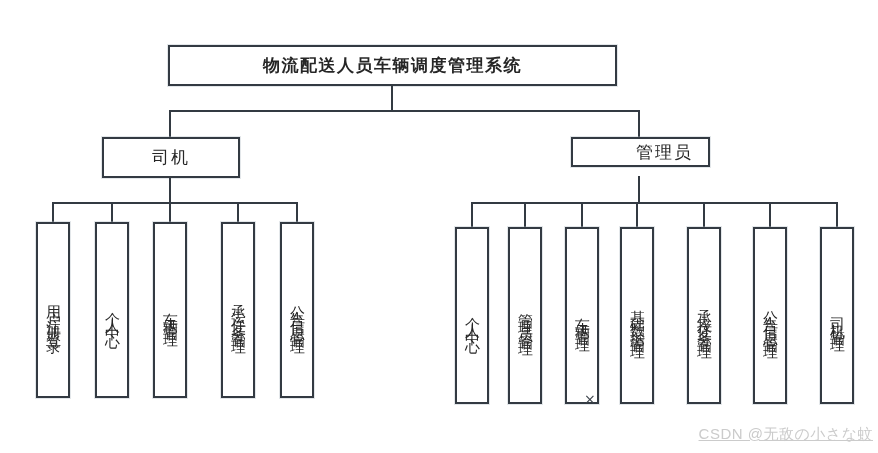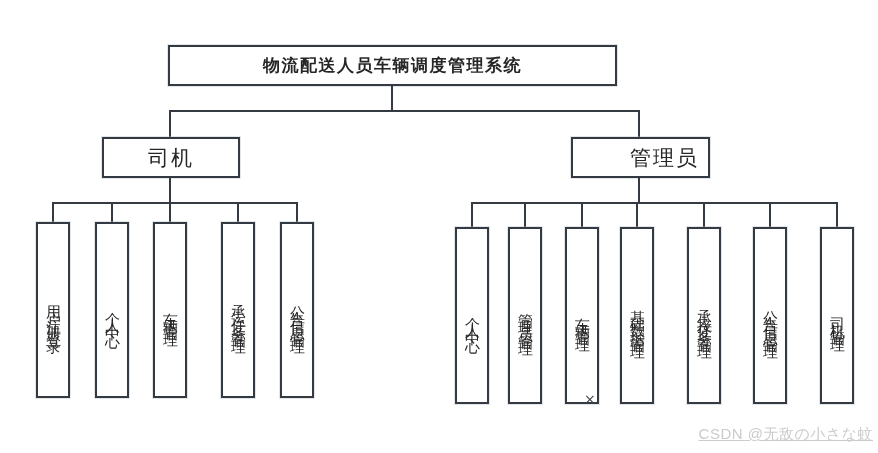--- a/index.html
+++ b/index.html
@@ -19,21 +19,21 @@
   }
   .box{
     position:absolute;
     box-sizing:border-box;
     border:2px solid var(--line);
     background:#fff;
     display:flex;align-items:center;justify-content:center;
     box-shadow:0 0 0 1px rgba(175,185,195,.35);
   }
   .root-box{font-size:17px;font-weight:bold;letter-spacing:1.5px;}
-  .l2-box{font-size:21px;letter-spacing:2px;}
+  .l2-box{font-size:17px;letter-spacing:2px;}
   .leaf{top:222px;width:34px;height:176px;}
   .leaf.right{top:227px;height:177px;}
   .leaf .vlabel{
     writing-mode:vertical-rl;
     text-orientation:upright;
     font-size:15px;
     line-height:1;
     letter-spacing:7px;
     margin-bottom:-7px;
   }
@@ -61,21 +61,21 @@
   </div>
 
   <div class="line" style="left:391px;top:85px;width:2px;height:27px;"></div>
   <div class="line" style="left:169px;top:110px;width:471px;height:2px;"></div>
   <div class="line" style="left:169px;top:110px;width:2px;height:28px;"></div>
   <div class="line" style="left:638px;top:110px;width:2px;height:28px;"></div>
 
   <div class="box l2-box" style="left:102px;top:137px;width:138px;height:41px;">
     <span>司机</span>
   </div>
-  <div class="box l2-box" style="left:571px;top:137px;width:139px;height:41px;padding-left:48px;">
+  <div class="box l2-box" style="left:571px;top:137px;width:139px;height:30px;padding-left:48px;">
     <span>管理员</span>
   </div>
 
   <div class="line" style="left:169px;top:176px;width:2px;height:27px;"></div>
   <div class="line" style="left:52px;top:202px;width:246px;height:2px;"></div>
   <div class="line" style="left:52px;top:202px;width:2px;height:21px;"></div>
   <div class="line" style="left:111px;top:202px;width:2px;height:21px;"></div>
   <div class="line" style="left:169px;top:202px;width:2px;height:21px;"></div>
   <div class="line" style="left:237px;top:202px;width:2px;height:21px;"></div>
   <div class="line" style="left:296px;top:202px;width:2px;height:21px;"></div>

